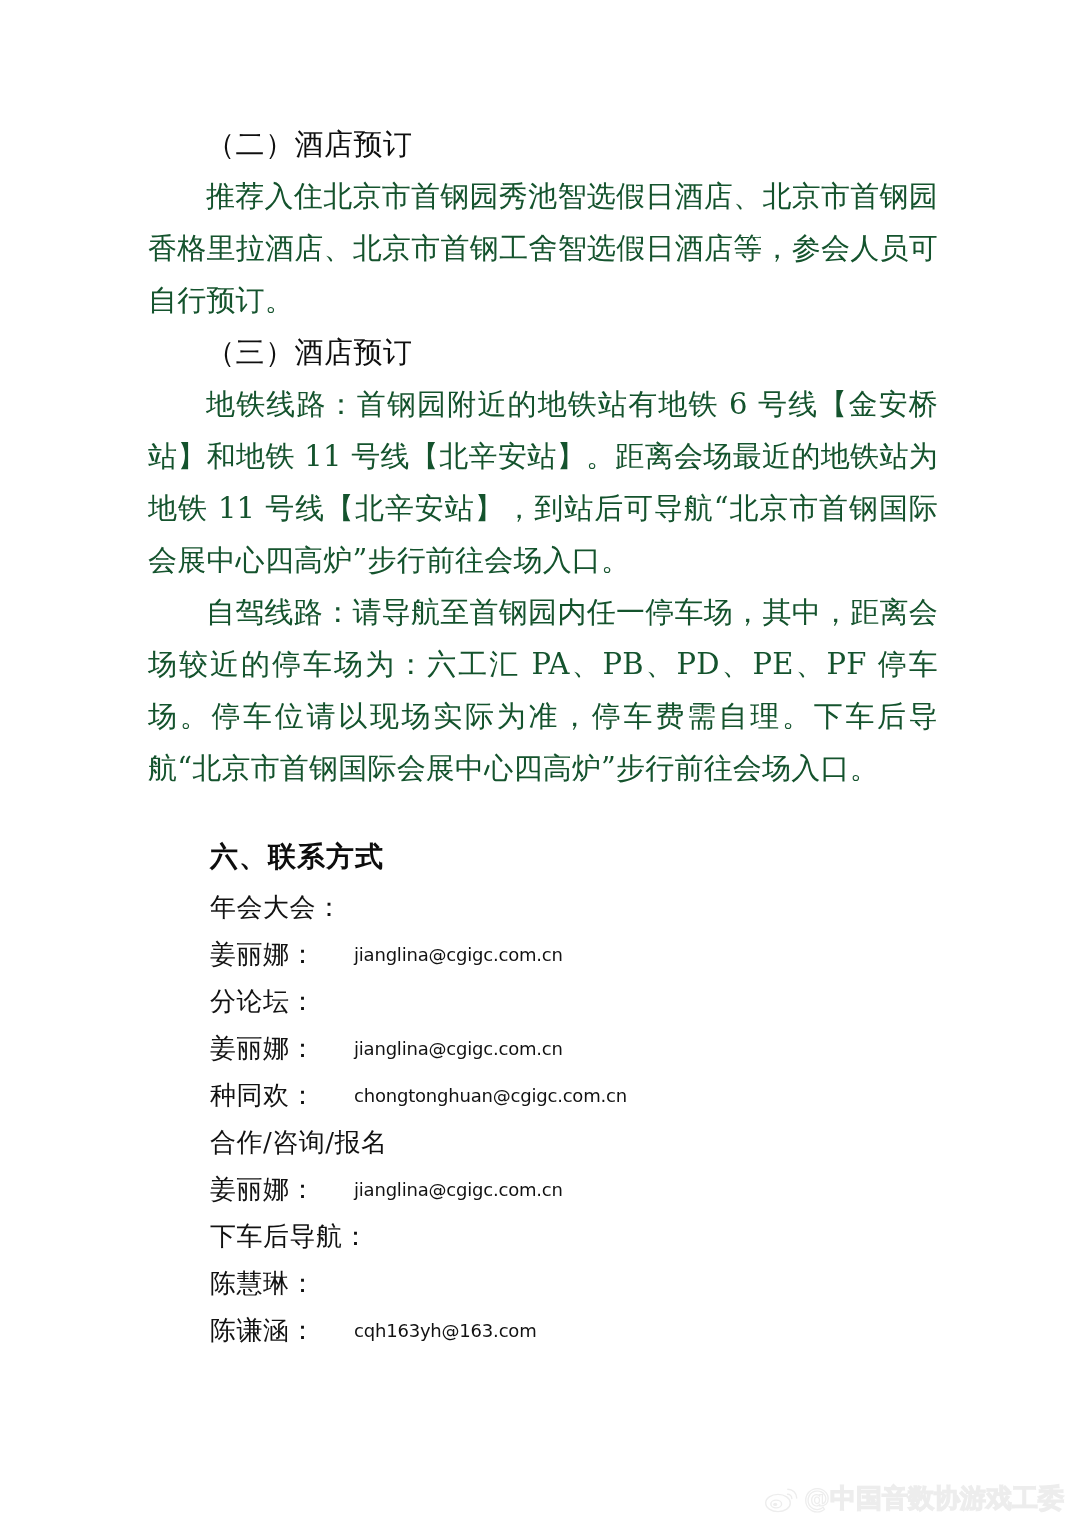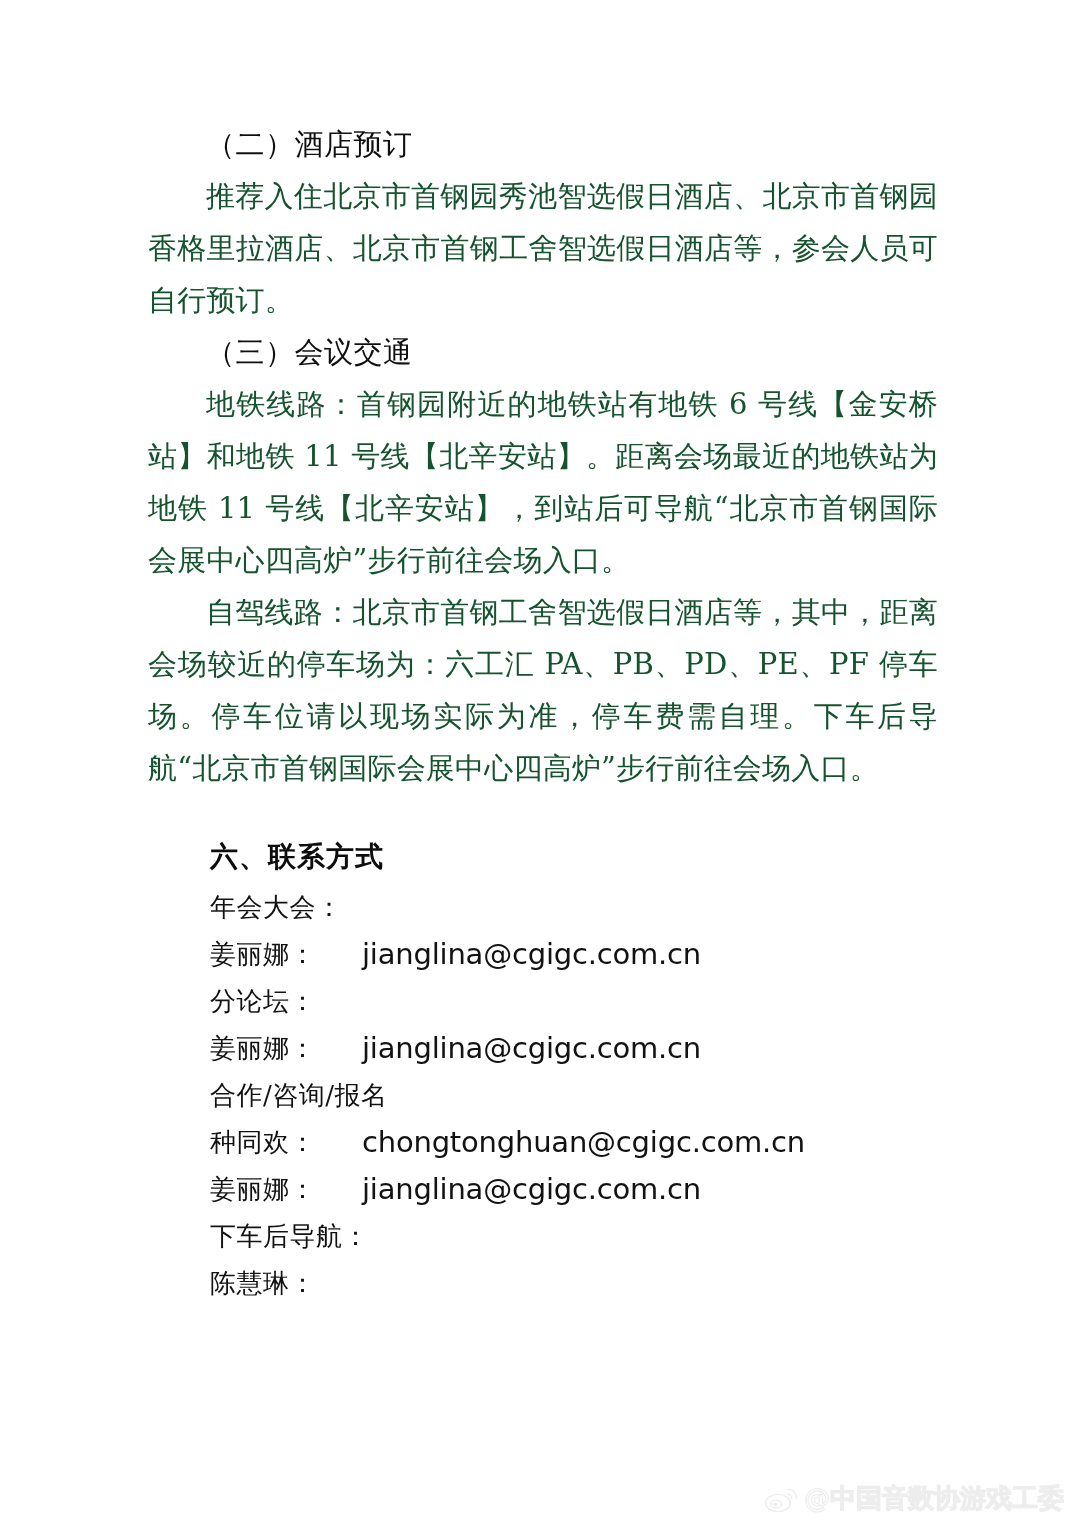--- a/index.html
+++ b/index.html
@@ -88,24 +88,24 @@
     color: #121212;
   }
 
   .c-label.wide {
     display: inline-block;
     min-width: 128px;
   }
 
   .c-value {
     font-family: "DejaVu Sans", "Liberation Sans", sans-serif;
-    font-size: 29px;
+    font-size: 18px;
     letter-spacing: -0.2px;
     color: #121212;
-    margin-left: 24px;
+    margin-left: 16px;
   }
 
   
   .watermark {
     position: absolute;
     right: 16px;
     bottom: 8px;
     display: flex;
     align-items: center;
     gap: 6px;
@@ -133,25 +133,25 @@
 <body>
 
 <div class="page">
 
   <div class="content">
 
     <div class="doc-heading">（二）酒店预订</div>
 
     <div class="doc-para">推荐入住北京市首钢园秀池智选假日酒店、北京市首钢园香格里拉酒店、北京市首钢工舍智选假日酒店等，参会人员可自行预订。</div>
 
-    <div class="doc-heading">（三）会议交通</div>
+    <div class="doc-heading">（三）酒店预订</div>
 
     <div class="doc-para">地铁线路：首钢园附近的地铁站有地铁 6 号线【金安桥站】和地铁 11 号线【北辛安站】。距离会场最近的地铁站为地铁 11 号线【北辛安站】，到站后可导航“北京市首钢国际会展中心四高炉”步行前往会场入口。</div>
 
-    <div class="doc-para">自驾线路：北京市首钢工舍智选假日酒店等，其中，距离会场较近的停车场为：六工汇 PA、PB、PD、PE、PF 停车场。停车位请以现场实际为准，停车费需自理。下车后导航“北京市首钢国际会展中心四高炉”步行前往会场入口。</div>
+    <div class="doc-para">自驾线路：请导航至首钢园内任一停车场，其中，距离会场较近的停车场为：六工汇 PA、PB、PD、PE、PF 停车场。停车位请以现场实际为准，停车费需自理。下车后导航“北京市首钢国际会展中心四高炉”步行前往会场入口。</div>
 
   </div>
 
   <div class="contacts">
 
     <div class="section-title">六、联系方式</div>
 
     <div class="contact-line">
       <span class="c-label">年会大会：</span>
     </div>
@@ -161,37 +161,41 @@
     </div>
 
     <div class="contact-line">
       <span class="c-label">分论坛：</span>
     </div>
     <div class="contact-line">
       <span class="c-label wide">姜丽娜：</span>
       <span class="c-value">jianglina@cgigc.com.cn</span>
     </div>
     <div class="contact-line">
-      <span class="c-label">合作/咨询/报名</span>
-    </div>
-
-    <div class="contact-line">
       <span class="c-label wide">种同欢：</span>
       <span class="c-value">chongtonghuan@cgigc.com.cn</span>
     </div>
+
+    <div class="contact-line">
+      <span class="c-label">合作/咨询/报名</span>
+    </div>
     <div class="contact-line">
       <span class="c-label wide">姜丽娜：</span>
       <span class="c-value">jianglina@cgigc.com.cn</span>
     </div>
 
     <div class="contact-line">
       <span class="c-label">下车后导航：</span>
     </div>
     <div class="contact-line">
       <span class="c-label wide">陈慧琳：</span>
+    </div>
+    <div class="contact-line">
+      <span class="c-label wide">陈谦涵：</span>
+      <span class="c-value">cqh163yh@163.com</span>
     </div>
 
   </div>
 
   <div class="watermark">
     <svg class="wm-logo" viewBox="0 0 34 28">
       <ellipse cx="14" cy="18" rx="12.3" ry="8.6" fill="none" stroke="#ededed" stroke-width="1.4"></ellipse>
       <ellipse cx="12.2" cy="19" rx="5.4" ry="3.9" fill="none" stroke="#ededed" stroke-width="1.4"></ellipse>
       <ellipse cx="11.2" cy="19.4" rx="2.1" ry="1.6" fill="#ededed"></ellipse>
       <path d="M23.5 9.2c2.4 0 4.3 1.9 4.3 4.3" fill="none" stroke="#ededed" stroke-width="1.4" stroke-linecap="round"></path>

